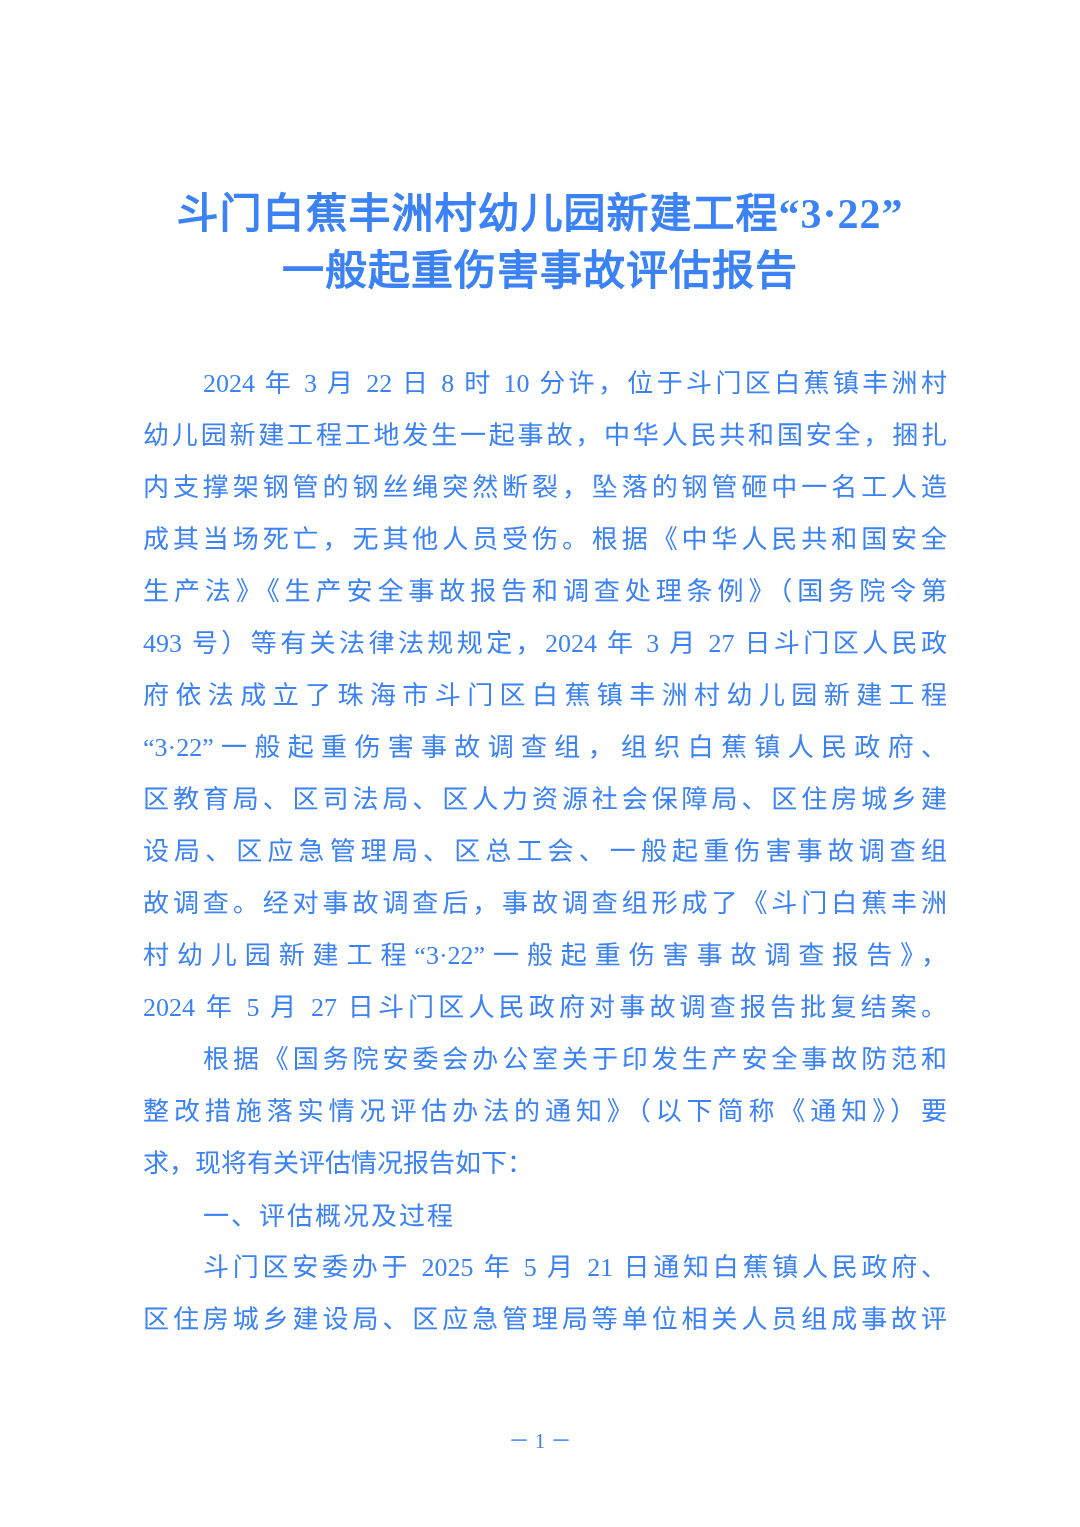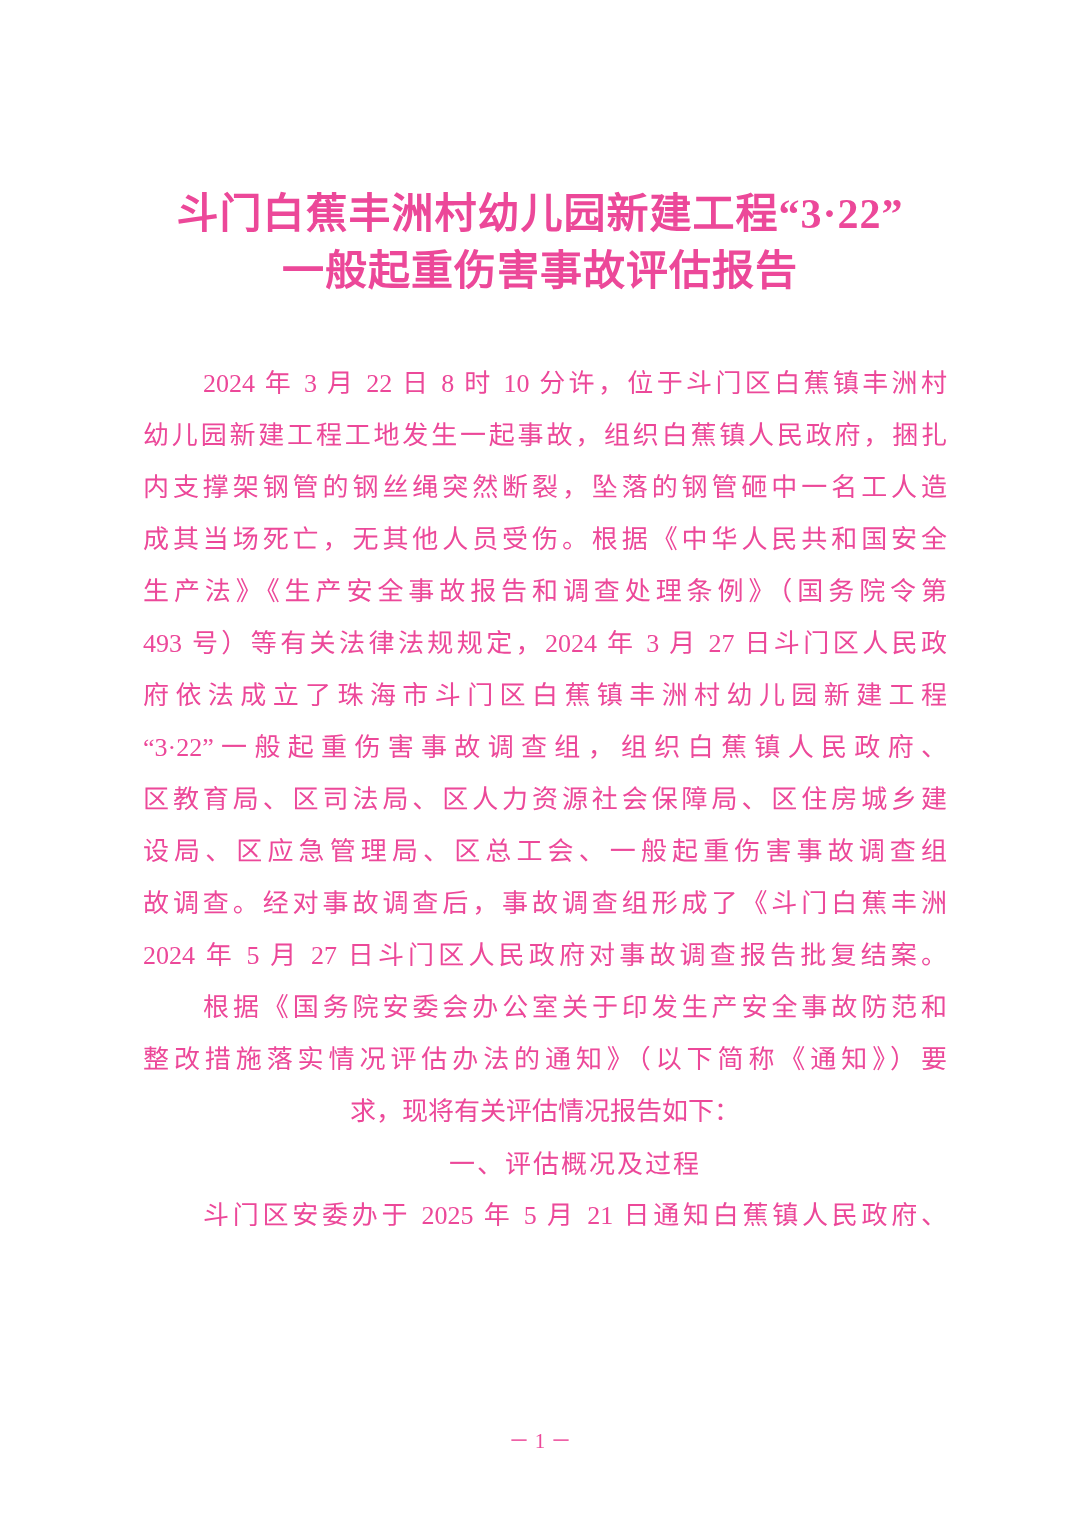--- a/index.html
+++ b/index.html
@@ -5,21 +5,21 @@
   html, body {
     margin: 0;
     padding: 0;
     background: #ffffff;
   }
   .page {
     position: relative;
     width: 1080px;
     height: 1527px;
     background: #ffffff;
-    color: #ec4899;
+    color: #3b82f6;
     font-family: "Liberation Serif", serif;
     overflow: hidden;
   }
   .title-block {
     position: absolute;
     top: 186px;
     left: 0;
     right: 0;
     text-align: center;
     font-weight: bold;
@@ -31,21 +31,21 @@
     position: absolute;
     top: 358px;
     left: 143px;
     width: 804px;
     font-size: 26px;
     line-height: 52px;
   }
   .line {
     height: 52px;
     white-space: nowrap;
-    text-align: center;
+    text-align: left;
     word-break: break-all;
   }
   .line.just {
     white-space: normal;
     text-align: justify;
     text-align-last: justify;
     text-justify: inter-character;
     -moz-text-align-last: justify;
   }
   .line.indent {
@@ -71,33 +71,35 @@
 
 <div class="page">
 
   <div class="title-block">
     <div>斗门白蕉丰洲村幼儿园新建工程“3·22”</div>
     <div>一般起重伤害事故评估报告</div>
   </div>
 
   <div class="content">
       <div class="line just indent">2024 年 3 月 22 日 8 时 10 分许，位于斗门区白蕉镇丰洲村</div>
-      <div class="line just">幼儿园新建工程工地发生一起事故，组织白蕉镇人民政府，捆扎</div>
+      <div class="line just">幼儿园新建工程工地发生一起事故，中华人民共和国安全，捆扎</div>
       <div class="line just">内支撑架钢管的钢丝绳突然断裂，坠落的钢管砸中一名工人造</div>
       <div class="line just">成其当场死亡，无其他人员受伤。根据《中华人民共和国安全</div>
       <div class="line just">生产法》《生产安全事故报告和调查处理条例》（国务院令第</div>
       <div class="line just">493 号）等有关法律法规规定，2024 年 3 月 27 日斗门区人民政</div>
       <div class="line just">府依法成立了珠海市斗门区白蕉镇丰洲村幼儿园新建工程</div>
       <div class="line just">“3·22”一般起重伤害事故调查组，组织白蕉镇人民政府、</div>
       <div class="line just">区教育局、区司法局、区人力资源社会保障局、区住房城乡建</div>
       <div class="line just">设局、区应急管理局、区总工会、一般起重伤害事故调查组</div>
       <div class="line just">故调查。经对事故调查后，事故调查组形成了《斗门白蕉丰洲</div>
+      <div class="line just">村幼儿园新建工程“3·22”一般起重伤害事故调查报告》，</div>
       <div class="line just">2024 年 5 月 27 日斗门区人民政府对事故调查报告批复结案。</div>
       <div class="line just indent">根据《国务院安委会办公室关于印发生产安全事故防范和</div>
       <div class="line just">整改措施落实情况评估办法的通知》（以下简称《通知》）要</div>
       <div class="line">求，现将有关评估情况报告如下：</div>
       <div class="line indent heading">一、评估概况及过程</div>
       <div class="line just indent">斗门区安委办于 2025 年 5 月 21 日通知白蕉镇人民政府、</div>
+      <div class="line just">区住房城乡建设局、区应急管理局等单位相关人员组成事故评</div>
     </div>
 
   <div class="page-number">－ 1 －</div>
 
 </div>
 
 </body></html>

